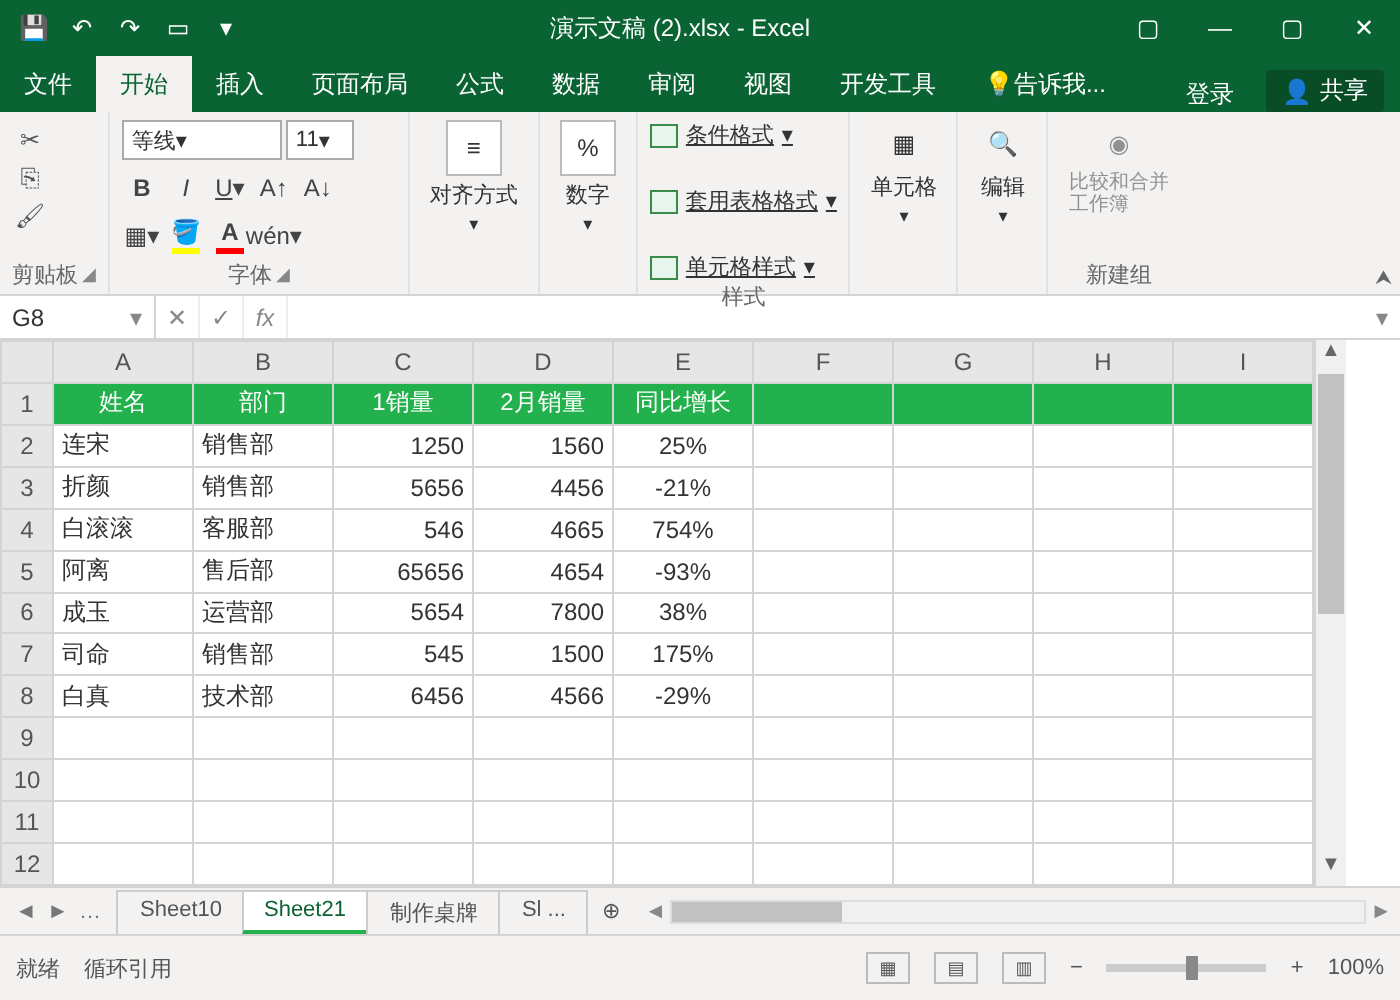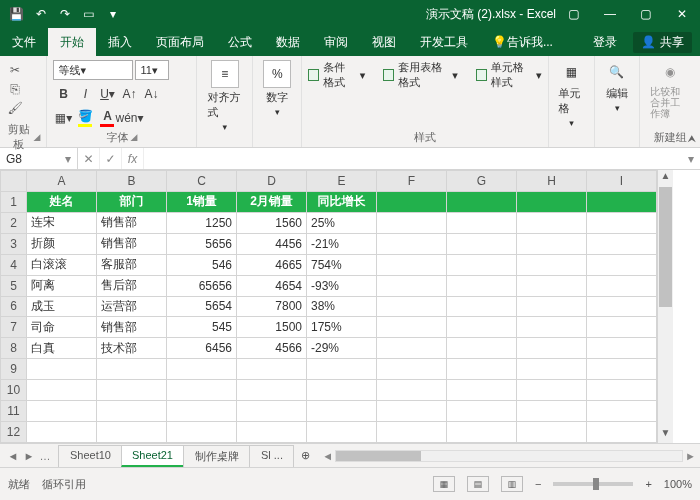--- a/index.html
+++ b/index.html
@@ -1,23 +1,23 @@
 <!DOCTYPE html>
 <html><head>
 <meta charset="utf-8">
 <style>
 * { margin: 0; padding: 0; box-sizing: border-box; font-family: "Microsoft YaHei", "Segoe UI", sans-serif; }
 body { width: 700px; height: 500px; overflow: hidden; background: #fff; font-size: 12px; color: #333; display: flex; flex-direction: column; }
 .titlebar { background: #0a6332; height: 28px; display: flex; align-items: center; color: #fff; }
 .qat { display: flex; align-items: center; gap: 2px; padding-left: 6px; }
 .qat-btn { width: 22px; height: 22px; display: flex; align-items: center; justify-content: center; color: #fff; }
-.title-center { flex: 1; text-align: right; font-size: 12px; }
+.title-center { flex: 1; text-align: center; font-size: 12px; }
 .winctrl { display: flex; }
 .winctrl div { width: 36px; height: 28px; display: flex; align-items: center; justify-content: center; color: #fff; }
-.ribbontabs { background: #0a6332; height: 28px; display: flex; align-items: center; color: #fff; }
+.ribbontabs { background: #0a6332; height: 28px; display: flex; align-items: flex-end; color: #fff; }
 .rtab { padding: 0 12px; height: 28px; display: flex; align-items: center; font-size: 12px; }
 .rtab.active { background: #f3f2f1; color: #0a6332; }
 .rtab-spacer { flex: 1; }
 .rtab-right { padding: 0 8px; display: flex; align-items: center; gap: 4px; }
 .share-btn { background: #094d27; padding: 2px 8px; border-radius: 2px; display: flex; align-items: center; gap: 4px; }
 .ribbon { background: #f3f2f1; height: 92px; border-bottom: 1px solid #d4d4d4; display: flex; position: relative; }
 .rgroup { border-right: 1px solid #e1e1e1; padding: 2px 6px 2px 6px; display: flex; flex-direction: column; }
 .rgroup-body { flex: 1; display: flex; align-items: flex-start; gap: 4px; }
 .rgroup-label { text-align: center; font-size: 11px; color: #666; height: 16px; display: flex; align-items: center; justify-content: center; gap: 2px; }
 .launcher { font-size: 9px; color: #888; }
@@ -27,41 +27,41 @@
 .clipboard-icon::after { content: ""; position: absolute; top: 4px; left: 4px; right: 4px; bottom: 4px; background: #fff; }
 .mini-stack { display: flex; flex-direction: column; gap: 3px; padding-top: 4px; }
 .mini { width: 18px; height: 16px; display: flex; align-items: center; justify-content: center; color: #555; }
 .font-area { display: flex; flex-direction: column; gap: 4px; padding-top: 2px; }
 .font-row { display: flex; gap: 2px; align-items: center; }
 .combo { background: #fff; border: 1px solid #ababab; height: 20px; display: flex; align-items: center; padding: 0 4px; font-size: 11px; }
 .fbtn { width: 20px; height: 20px; display: flex; align-items: center; justify-content: center; color: #444; font-size: 12px; }
 .color-strip { height: 3px; width: 14px; margin-top: 1px; }
 .collapse-btn { display: flex; flex-direction: column; align-items: center; gap: 2px; padding: 2px 4px; }
 .collapse-icon { width: 28px; height: 28px; border: 1px solid #bbb; background: #fff; display: flex; align-items: center; justify-content: center; }
-.styles-list { display: flex; gap: 18px; padding-top: 2px; font-size: 11px; }
+.styles-list { display: flex; flex-direction: column; gap: 18px; padding-top: 2px; font-size: 11px; text-decoration: underline; }
 .styles-list div { display: flex; align-items: center; gap: 4px; }
 .style-icon { width: 14px; height: 12px; border: 1px solid #3a8a4a; background: #e8f5ec; }
 .cell-btn-ico { width: 24px; height: 24px; display: flex; align-items: center; justify-content: center; }
 .ribbon-collapse { position: absolute; right: 4px; bottom: 2px; font-size: 10px; color: #666; }
 .formula-bar { height: 22px; border-bottom: 1px solid #d4d4d4; display: flex; align-items: center; background: #fff; }
 .namebox { width: 78px; border-right: 1px solid #d4d4d4; height: 100%; display: flex; align-items: center; padding: 0 6px; }
 .fb-btn { width: 22px; height: 100%; display: flex; align-items: center; justify-content: center; color: #888; border-right: 1px solid #eee; }
 .fb-input { flex: 1; padding: 0 6px; }
 .fb-expand { width: 18px; color: #888; text-align: center; }
 .grid-area { flex: 1; display: flex; overflow: hidden; position: relative; }
 .grid-table { border-collapse: collapse; table-layout: fixed; }
 .grid-table th, .grid-table td { border: 1px solid #d4d4d4; font-size: 12px; font-weight: normal; }
 .colhdr { background: #e6e6e6; height: 20px; text-align: center; color: #555; }
 .rowhdr { background: #e6e6e6; width: 26px; text-align: center; color: #555; }
 .selectall { background: #e6e6e6; width: 26px; }
 .cell { height: 20px; padding: 0 4px; background: #fff; }
-.hdr-row td.cell { background: #22b14c; color: #fff; text-align: center; font-weight: bold; }
+.hdr-row td.cell { background: #22b14c; color: #fff; text-align: center; font-weight: normal; }
 .data-row td.cell:nth-child(2), .data-row td.cell:nth-child(3) { text-align: left; }
 .data-row td.cell:nth-child(4), .data-row td.cell:nth-child(5) { text-align: right; }
-.data-row td.cell:nth-child(6) { text-align: left; }
+.data-row td.cell:nth-child(6) { text-align: center; }
 .vscroll { width: 16px; background: #f0f0f0; border-left: 1px solid #d4d4d4; display: flex; flex-direction: column; }
 .vscroll .arrow { height: 16px; text-align: center; color: #666; font-size: 10px; }
 .vscroll .thumb { background: #c1c1c1; margin: 1px; flex: 0 0 120px; }
 .sheetbar { height: 24px; border-top: 1px solid #d4d4d4; display: flex; align-items: center; background: #f3f2f1; font-size: 11px; }
 .sheet-nav { display: flex; gap: 2px; padding: 0 6px; }
 .sheet-nav div { width: 14px; text-align: center; color: #777; }
 .sheet-tab { padding: 3px 10px; border: 1px solid #ccc; border-bottom: none; background: #fff; color: #0a6332; margin-right: -1px; }
 .sheet-tab.inactive { background: #f3f2f1; color: #555; padding-left: 11px; }
 .sheet-tab.active { border-bottom: 2px solid #22b14c; }
 .sheet-add { padding: 0 8px; color: #555; }

